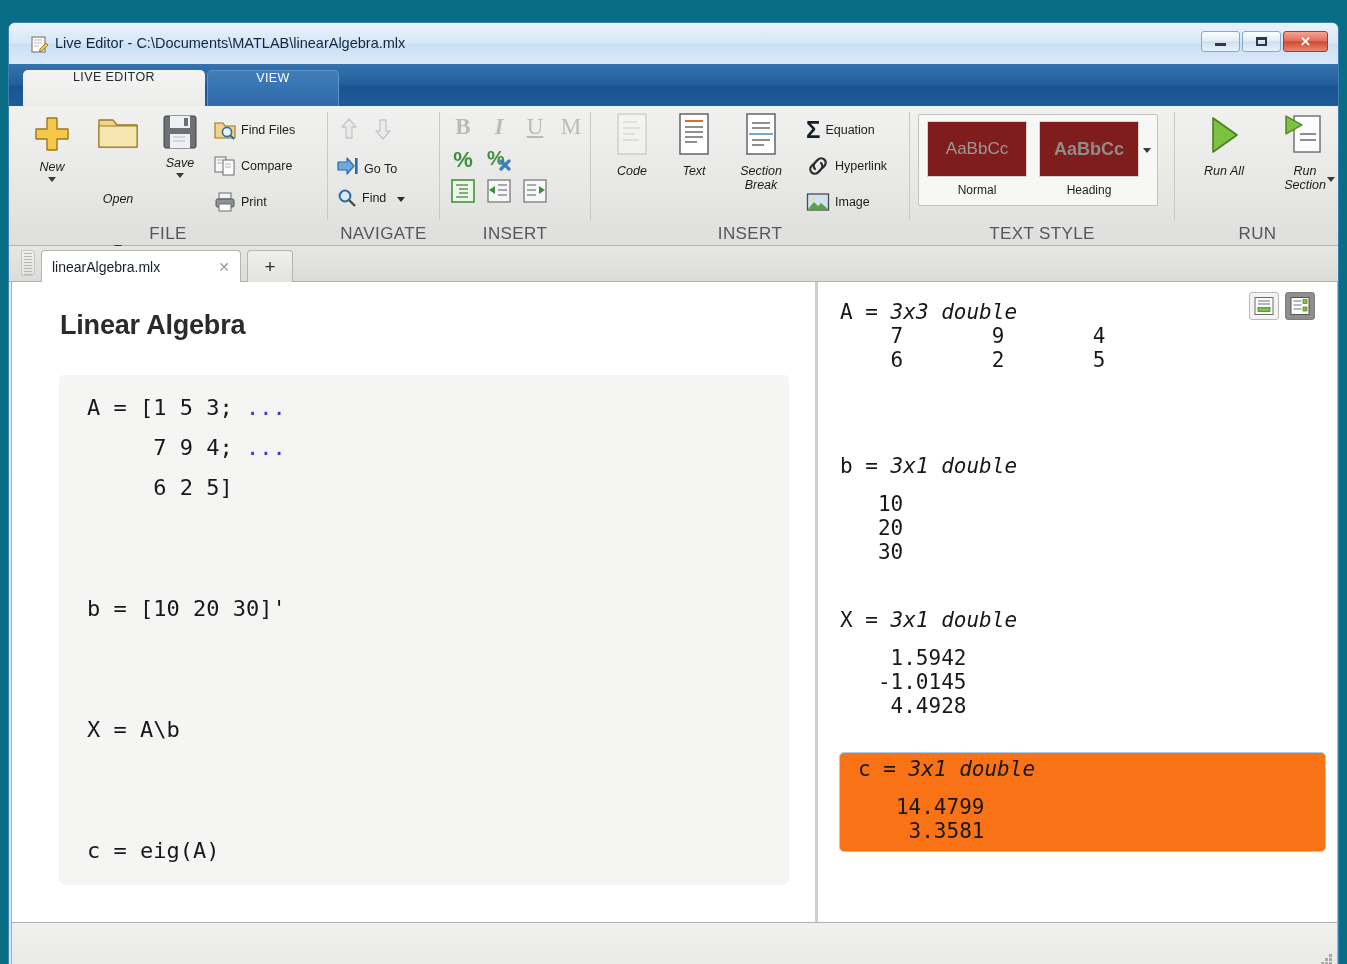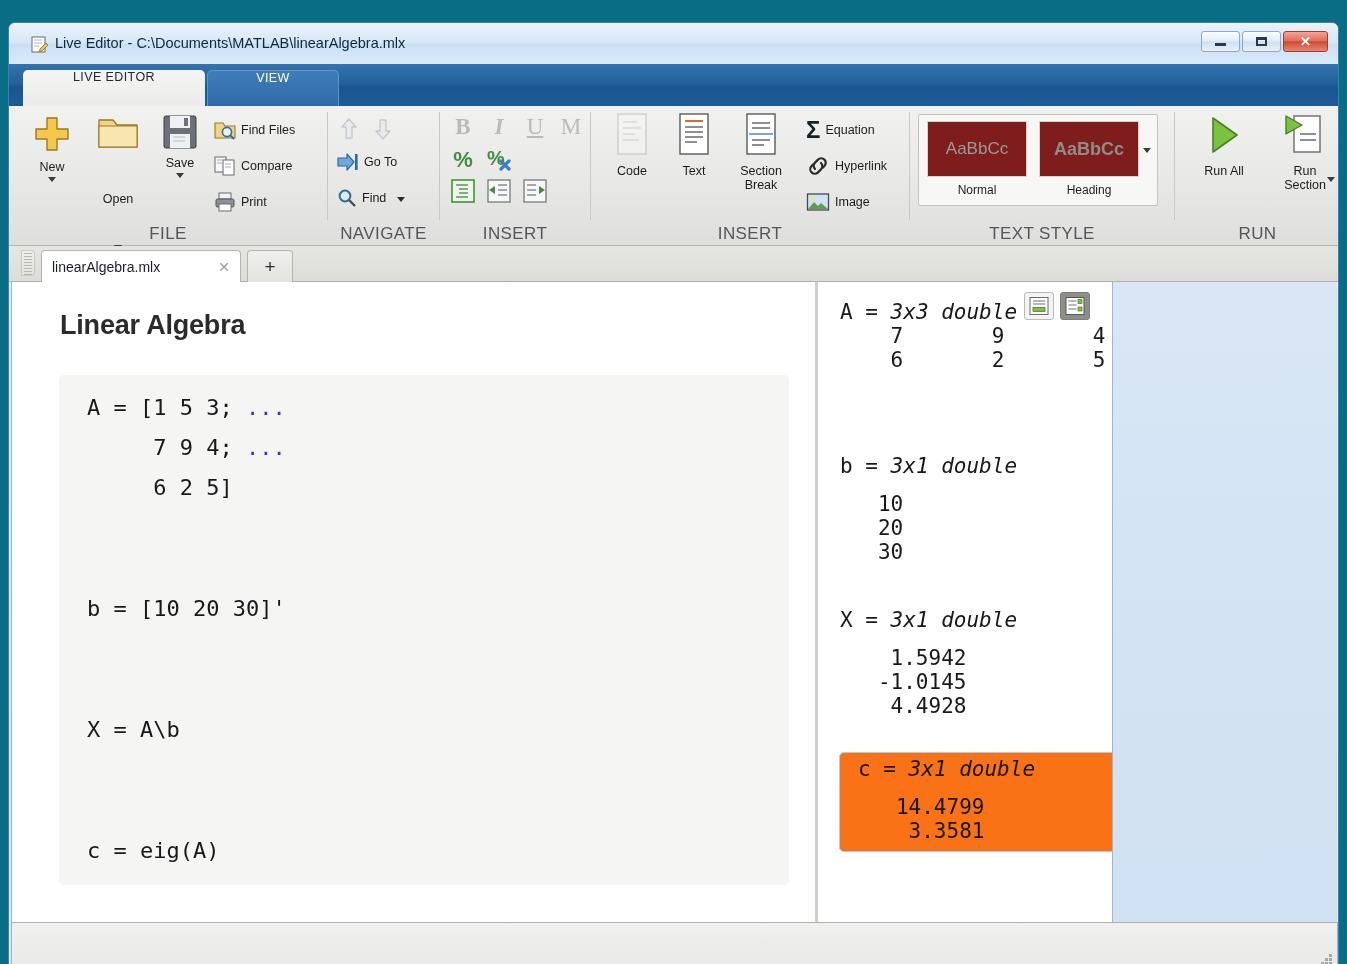--- a/index.html
+++ b/index.html
@@ -91,21 +91,21 @@
   .rgroup { position:absolute; top:0; height:140px; }
   .rgroup .glabel {
     position:absolute; bottom:2px; left:0; width:100%;
     text-align:center; font-size:17px; color:#54565a; letter-spacing:.4px;
   }
   .gsep { position:absolute; top:6px; width:1px; height:108px; background:#c9c9c5; }
 
   .bigbtn {
     position:absolute; top:6px; width:62px; height:96px;
     display:flex; flex-direction:column; align-items:center;
-    font-size:12.5px; color:#1c1c1c;
+    font-size:12.5px; color:#1c1c1c;font-style:italic;
   }
   .bigbtn .lbl { margin-top:4px; text-align:center; line-height:1.15; }
   .caret { width:0;height:0;border-left:4px solid transparent;border-right:4px solid transparent;border-top:5px solid #3a3a3a;margin-top:3px; }
   .caret.sm { border-top-color:#2b2b2b; }
 
   .smallbtn {
     position:absolute; height:28px; display:flex; align-items:center; gap:5px;
     font-size:12.5px; color:#1c1c1c; padding:0 3px;
   }
   .iconbtn { position:absolute; width:30px; height:30px; display:flex; align-items:center; justify-content:center; }
@@ -146,21 +146,21 @@
   .newtab {
     position:absolute; top:4px; height:32px; width:46px;
     display:flex; align-items:center; justify-content:center;
     background:linear-gradient(180deg,#efefed 0%,#e2e2df 100%);
     border:1px solid #b4b4b0; border-bottom:none; border-radius:4px 4px 0 0;
     font-size:19px; color:#2d2d2d;
   }
 
   
   .content {
-    position:absolute; left:2px; top:259px; width:1102px; height:640px;
+    position:absolute; left:2px; top:259px; width:1327px; height:640px;
     background:#ffffff; border-left:1px solid #9fb6cc; border-right:1px solid #9fb6cc;
   }
   .pane-left { position:absolute; left:0; top:0; width:803px; height:100%; background:#fff; overflow:hidden; }
   .splitter { position:absolute; left:803px; top:0; width:3px; height:100%; background:#cfcfcb; }
   .pane-right { position:absolute; left:806px; top:0; right:0; height:100%; background:#fff; overflow:hidden; }
 
   .doc-title {
     position:absolute; left:48px; top:28px;
     font-size:27px; font-weight:bold; color:#2b2b2b; letter-spacing:-.2px;
   }
@@ -399,21 +399,21 @@
       <div class="iconbtn dim" style="left:6px; top:8px;">
         <svg width="26" height="26" viewBox="0 0 26 26">
           <path d="M13 3l7 8h-4v11h-6V11H6z" fill="#dfe6ec" stroke="#7a838c" stroke-width="1.3" stroke-linejoin="round"></path>
         </svg>
       </div>
       <div class="iconbtn dim" style="left:40px; top:8px;">
         <svg width="26" height="26" viewBox="0 0 26 26">
           <path d="M13 23l7-8h-4V4h-6v11H6z" fill="#dfe6ec" stroke="#7a838c" stroke-width="1.3" stroke-linejoin="round"></path>
         </svg>
       </div>
-      <div class="smallbtn" style="left:6px; top:42px;">
+      <div class="smallbtn" style="left:6px; top:42px;align-items:flex-end;">
         <span>
           <svg width="22" height="20" viewBox="0 0 22 20">
             <path d="M1 6h9V2l7 8-7 8v-4H1z" fill="#6fa8dc" stroke="#2d6ba5" stroke-width="1.2" stroke-linejoin="round"></path>
             <rect x="18" y="2" width="2.6" height="16" fill="#2d6ba5"></rect>
           </svg>
         </span>
         <span>Go To</span>
       </div>
       <div class="smallbtn" style="left:6px; top:78px;">
         <span>

